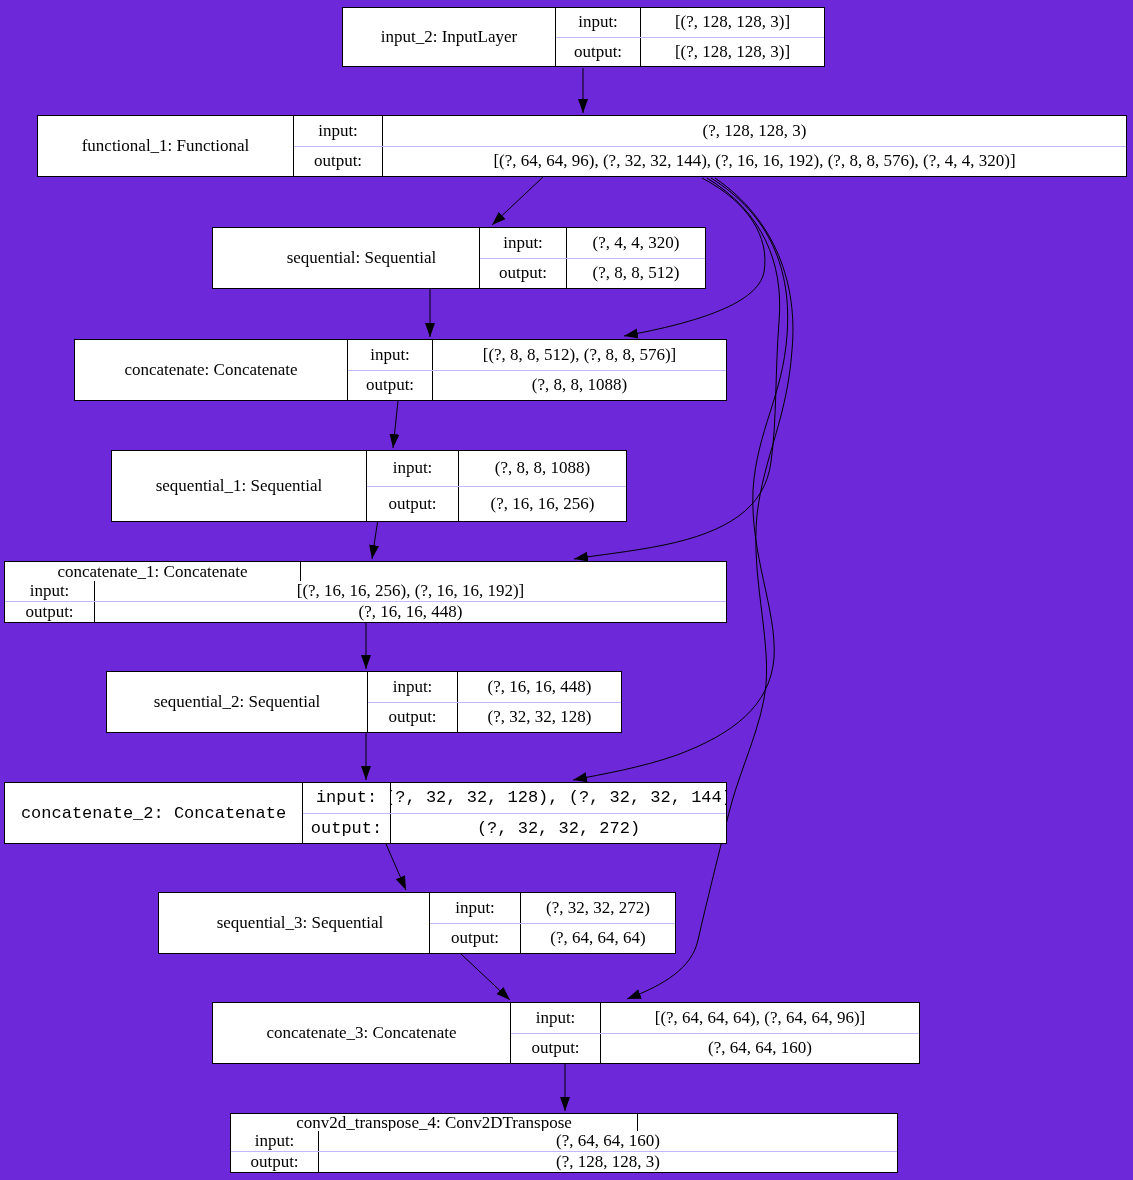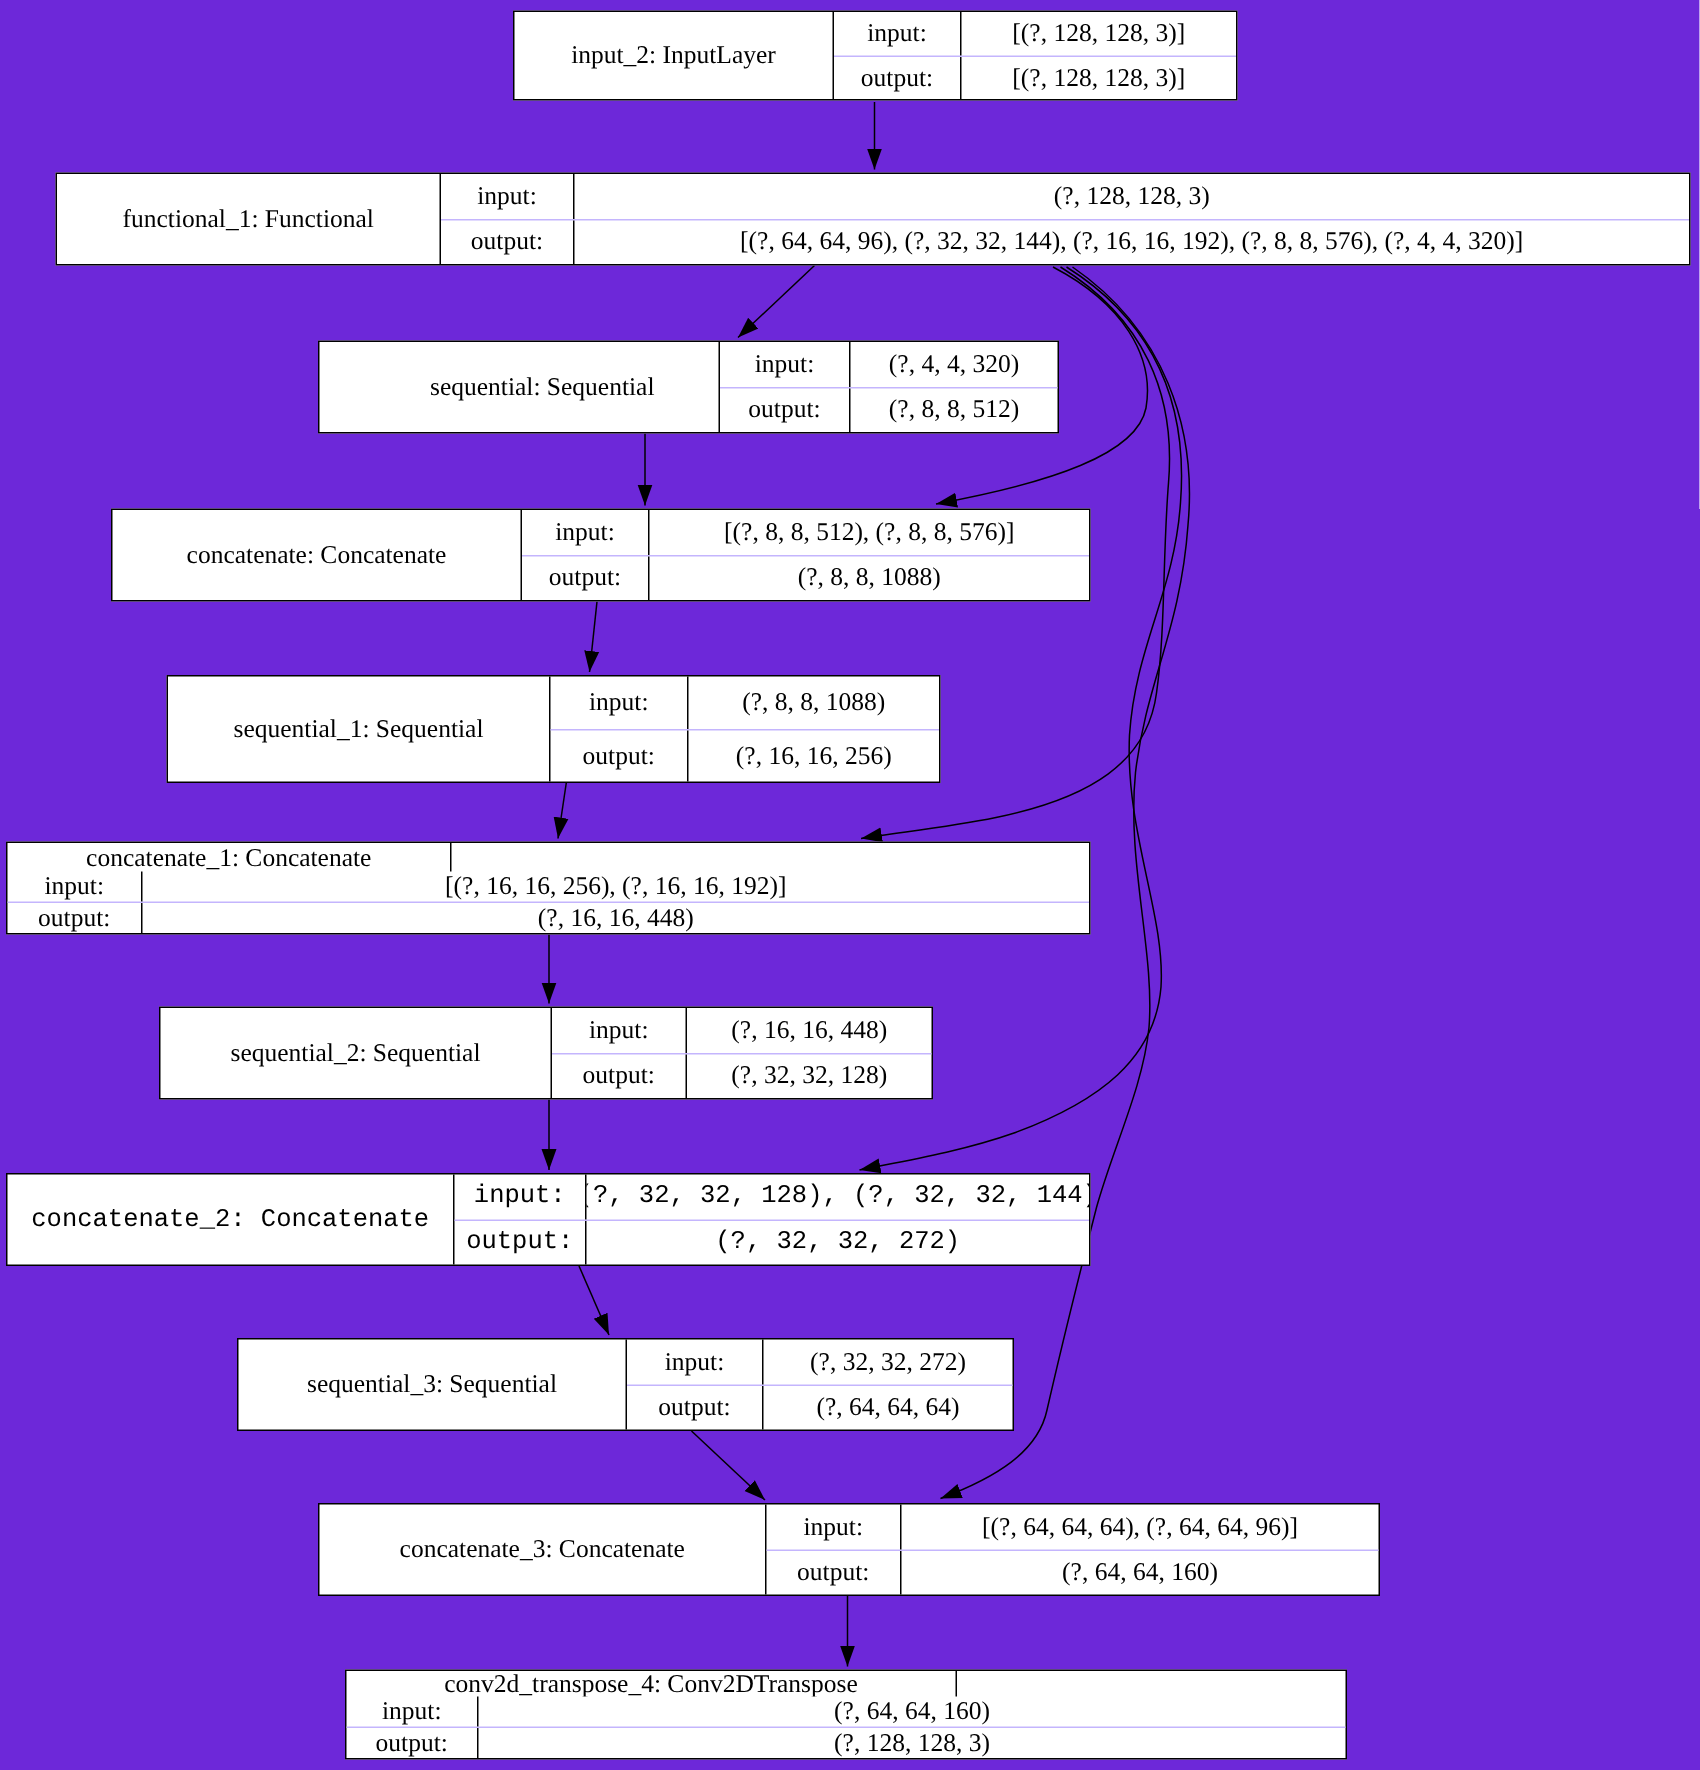--- a/index.html
+++ b/index.html
@@ -155,21 +155,21 @@
         <div class="row in">
           <div class="cell k" style="width: 87px;">input:</div>
           <div class="cell v">[(?, 32, 32, 128), (?, 32, 32, 144)]</div>
         </div>
         <div class="row out">
           <div class="cell k" style="width: 87px;">output:</div>
           <div class="cell v">(?, 32, 32, 272)</div>
         </div>
       </div>
     </div>
-    <div class="node" style="left: 158px; top: 892px; width: 518px; height: 62px;">
+    <div class="node" style="left: 158px; top: 892px; width: 518px; height: 62px; padding-left: 12px;">
       <div class="cell name" style="width: 258px;">sequential_3: Sequential</div>
       <div class="io">
         <div class="row in">
           <div class="cell k" style="width: 90px;">input:</div>
           <div class="cell v">(?, 32, 32, 272)</div>
         </div>
         <div class="row out">
           <div class="cell k" style="width: 90px;">output:</div>
           <div class="cell v">(?, 64, 64, 64)</div>
         </div>

